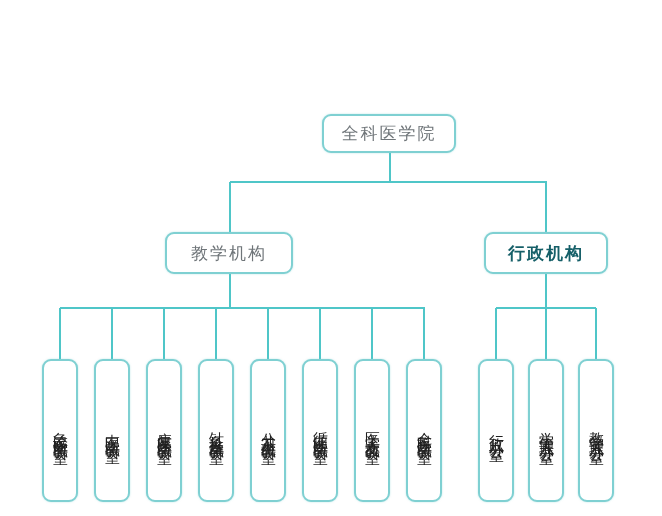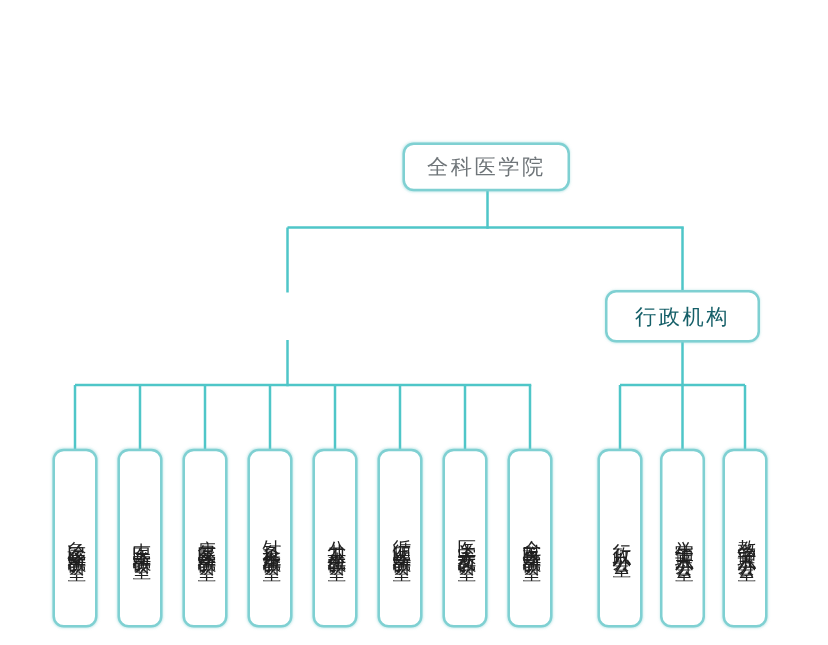--- a/index.html
+++ b/index.html
@@ -47,21 +47,21 @@
   }
   .node .lbl{
     font-size:17px;
     color:var(--node-text);
     letter-spacing:2px;
     white-space:nowrap;
   }
   .root-node{left:322px;top:86px;width:134px;height:39px;margin-top:28px;}
   .branch-teaching{left:165px;top:232px;width:128px;height:42px;}
   .branch-admin{left:484px;top:232px;width:124px;height:42px;}
-  .branch-admin .lbl{font-weight:normal;color:var(--admin-text);}
+  .branch-admin .lbl{font-weight:bold;color:var(--admin-text);}
   .leaf{
     position:absolute;
     box-sizing:border-box;
     top:359px;width:36px;height:143px;
     background:#fff;
     border:2px solid var(--node-border);
     border-radius:9px;
     display:flex;align-items:center;justify-content:center;
     box-shadow:0 0 2px rgba(127,208,210,0.55);
   }
@@ -105,20 +105,23 @@
     <line x1="496" y1="308" x2="596" y2="308"></line>
     <line x1="496" y1="308" x2="496" y2="362"></line>
     <line x1="546" y1="308" x2="546" y2="362"></line>
     <line x1="596" y1="308" x2="596" y2="362"></line>
   </svg>
 
   <div class="node root-node">
     <span class="lbl">全科医学院</span>
   </div>
 
+  <div class="node branch-teaching">
+    <span class="lbl">教学机构</span>
+  </div>
 
   <div class="node branch-admin">
     <span class="lbl">行政机构</span>
   </div>
 
   <div class="leaf l1">
     <span class="vlbl">急诊医学教研室</span>
   </div>
   <div class="leaf l2">
     <span class="vlbl">中医学教研室</span>

